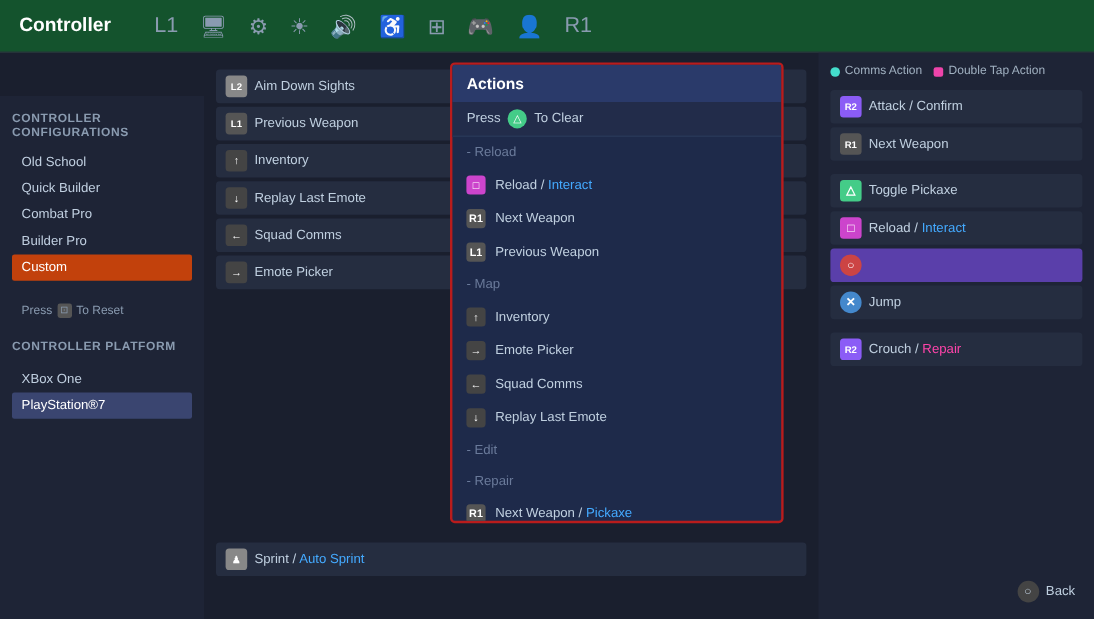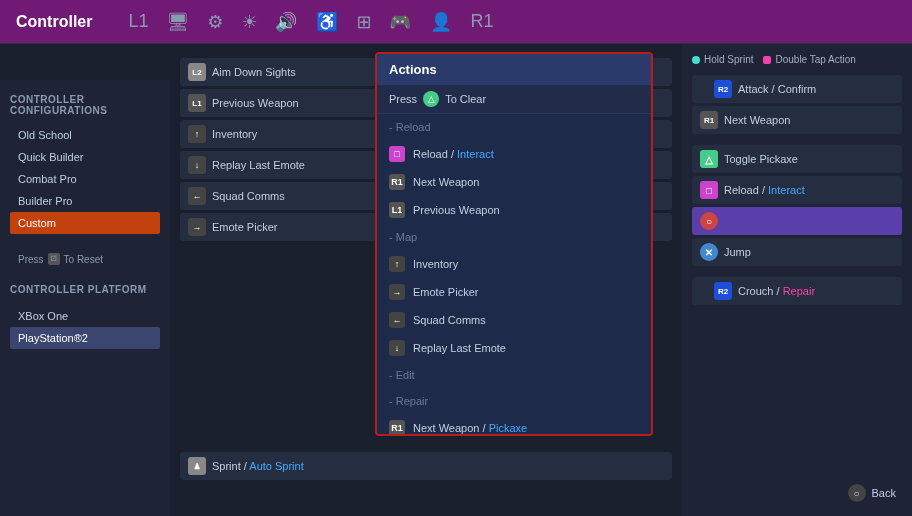--- a/index.html
+++ b/index.html
@@ -8,21 +8,21 @@
       height: 516px;
       background: #1a1f2e;
       font-family: 'Arial', sans-serif;
       color: #fff;
       overflow: hidden;
       position: relative;
     }
 
     
     .header {
-      background: #701a75;
+      background: #14532d;
       height: 44px;
       display: flex;
       align-items: center;
       padding: 0 16px;
       gap: 16px;
       border-bottom: 1px solid #2a2f3e;
     }
     .header-title {
       font-size: 16px;
       font-weight: bold;
@@ -141,21 +141,21 @@
       font-size: 10px;
       font-weight: bold;
       flex-shrink: 0;
     }
     .btn-square { background: #cc44cc; color: #fff; border-radius: 3px; }
     .btn-triangle { background: #44cc88; color: #fff; border-radius: 3px; }
     .btn-circle { background: #cc4444; color: #fff; border-radius: 50%; }
     .btn-cross { background: #4488cc; color: #fff; border-radius: 50%; }
     .btn-r1 { background: #555; color: #fff; border-radius: 3px; font-size: 8px; }
     .btn-l1 { background: #555; color: #fff; border-radius: 3px; font-size: 8px; }
-    .btn-r2 { background: #1d4ed8; color: #fff; border-radius: 3px; font-size: 8px; margin-left: 14px; }
+    .btn-r2 { background: #8b5cf6; color: #fff; border-radius: 3px; font-size: 8px; }
     .btn-l2 { background: #888; color: #fff; border-radius: 3px; font-size: 8px; }
     .btn-dpad { background: #444; color: #fff; font-size: 9px; }
 
     .binding-label {
       flex: 1;
       font-size: 11px;
     }
     .accent-blue { color: #44aaff; }
     .accent-pink { color: #ff44aa; }
     .accent-cyan { color: #44ddcc; }
@@ -334,21 +334,21 @@
     </div>
     <div class="press-reset">
       <span>Press</span>
       <span class="btn-icon-small">⊡</span>
       <span>To Reset</span>
     </div>
 
     <div class="section-title" style="margin-top:16px;">Controller Platform</div>
     <div class="platform-list">
       <div class="platform-item">XBox One</div>
-      <div class="platform-item active">PlayStation®2</div>
+      <div class="platform-item active">PlayStation®7</div>
     </div>
   </div>
 
   <div class="center-panel">
     <div style="display:flex; flex-direction:column; gap:3px; padding-top:4px;">
       <div class="binding-row">
         <span class="binding-icon btn-l2">L2</span>
         <span class="binding-label">Aim Down Sights</span>
       </div>
       <div class="binding-row">
@@ -376,21 +376,21 @@
     <div class="binding-row" style="position:absolute; bottom:36px; left:10px; right:10px;">
       <span class="binding-icon btn-l2">♟</span>
       <span class="binding-label">Sprint / <span style="color:#44aaff;">Auto Sprint</span></span>
     </div>
   </div>
 
   <div class="right-panel">
     <div class="legend">
       <div class="legend-item">
         <div class="legend-dot-cyan"></div>
-        <span>Hold Sprint</span>
+        <span>Comms Action</span>
       </div>
       <div class="legend-item">
         <div class="legend-dot-pink"></div>
         <span>Double Tap Action</span>
       </div>
     </div>
 
     <div class="right-binding-row">
       <span class="binding-icon btn-r2">R2</span>
       <span class="binding-label">Attack / Confirm</span>

